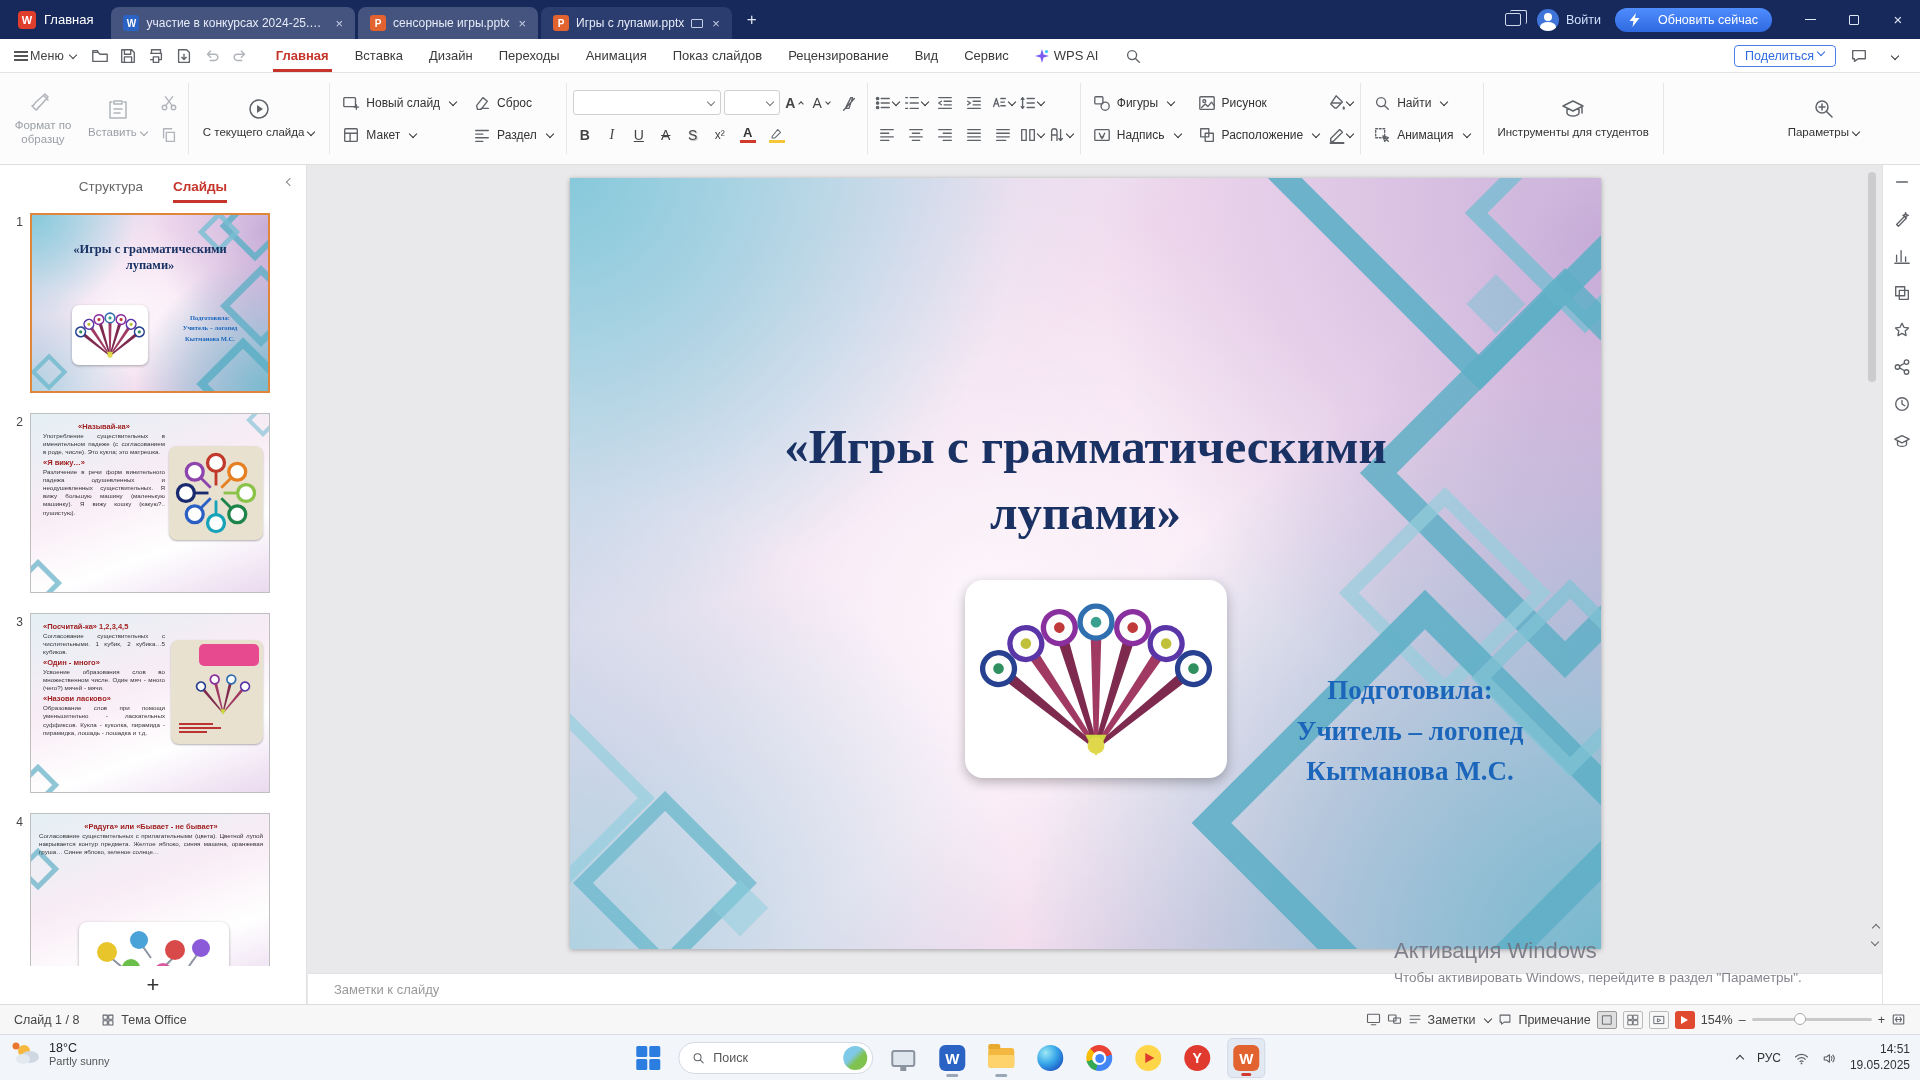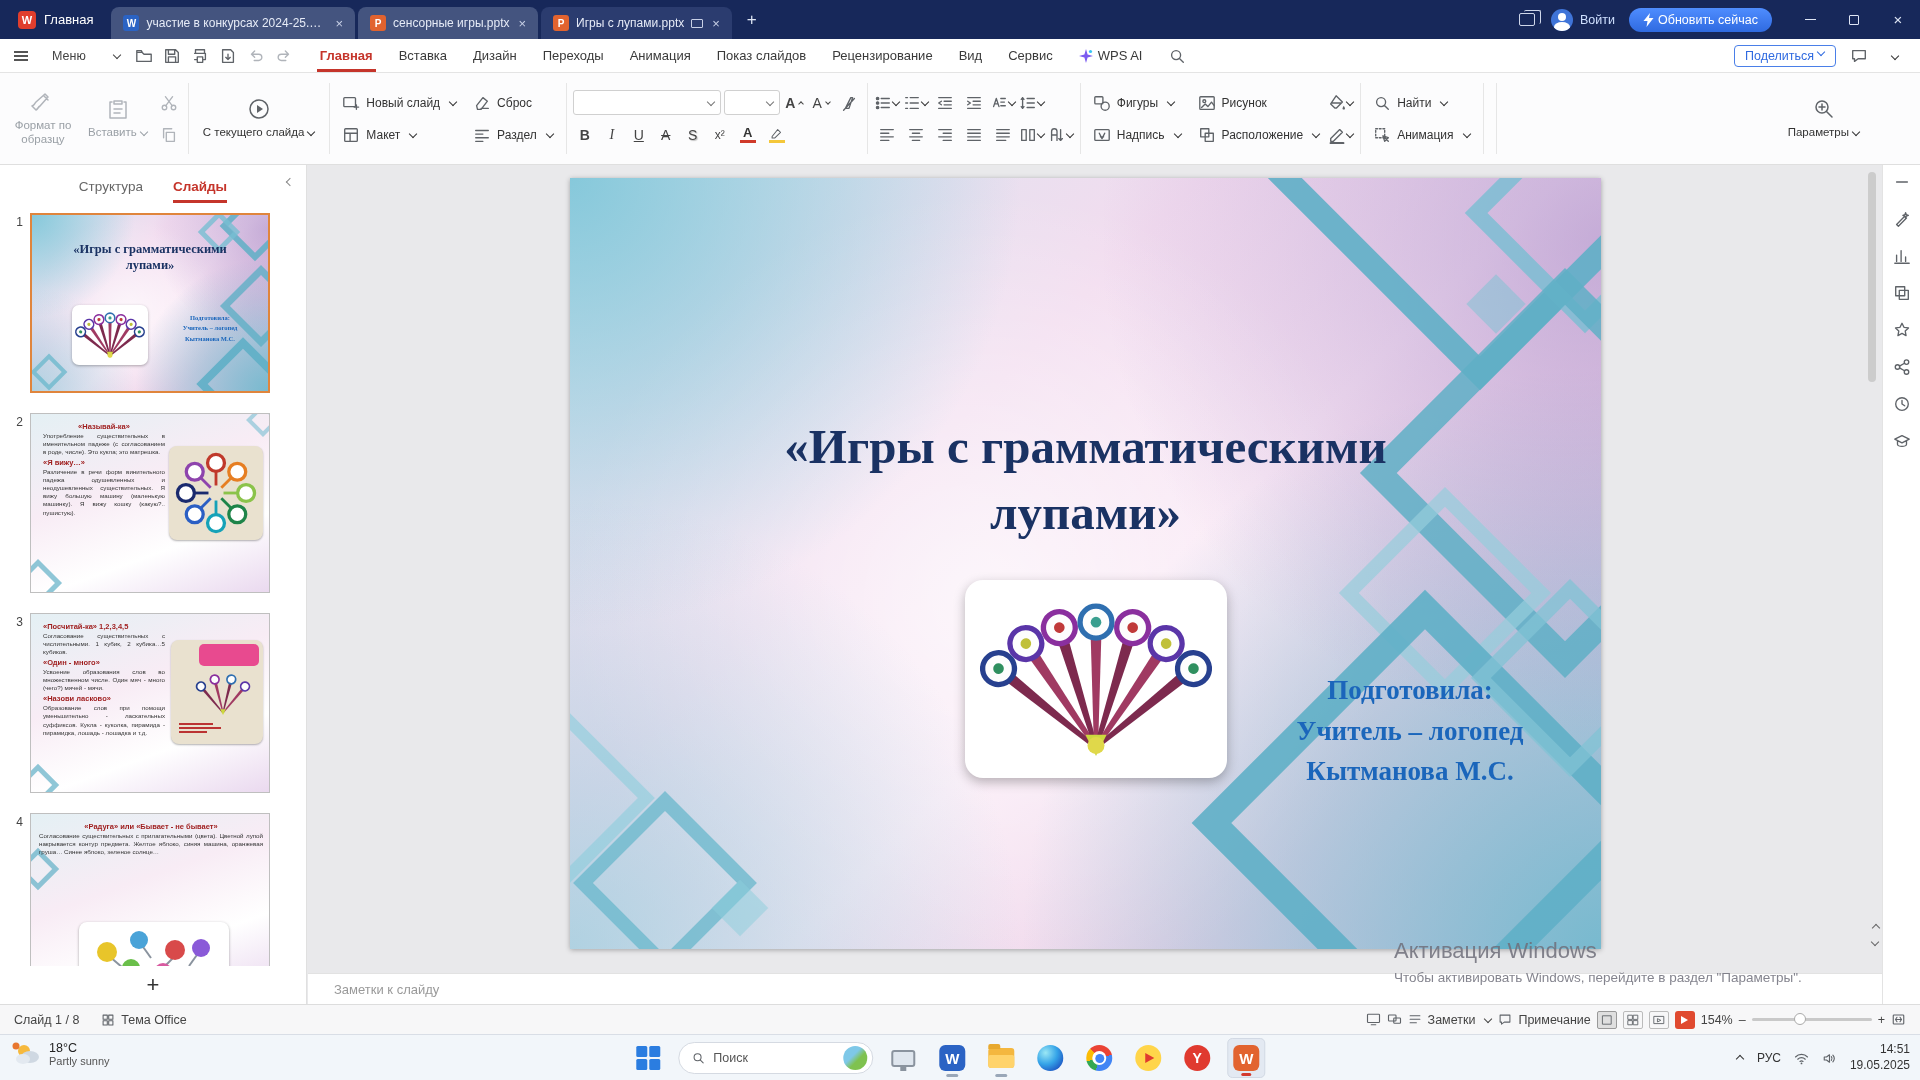--- a/index.html
+++ b/index.html
@@ -27,28 +27,28 @@
 .pin-ic{width:12px;height:9px;border:1.5px solid #c8d0e6;border-radius:1px}
 .newtab{align-self:center;width:26px;height:26px;display:flex;align-items:center;justify-content:center;font-size:17px;color:#dfe6f5;margin-left:4px}
 .tb-spacer{flex:1}
 .win-thumb{align-self:center;width:16px;height:13px;border:1.5px solid #cfd7ea;border-radius:2px;position:relative;margin-right:16px}
 .win-thumb:before{content:"";position:absolute;left:4px;top:-4px;width:16px;height:13px;border:1.5px solid #cfd7ea;border-radius:2px;border-bottom:none;border-left:none}
 .login{align-self:center;display:flex;align-items:center;gap:7px;margin-right:14px}
 .avatar{width:22px;height:22px;border-radius:50%;background:#3f74d8;position:relative;overflow:hidden}
 .avatar:before{content:"";position:absolute;left:7px;top:4px;width:8px;height:8px;border-radius:50%;background:#fff}
 .avatar:after{content:"";position:absolute;left:3px;top:13px;width:16px;height:10px;border-radius:50% 50% 0 0;background:#fff}
 .login-lbl{color:#cfe0ff;font-size:12.5px}
-.update-btn{align-self:center;display:flex;align-items:center;gap:4px;background:linear-gradient(#4f8dff,#2f6ae0);border-radius:14px;height:24px;padding:0 14px;font-size:12.5px;color:#fff;margin-right:16px}
+.update-btn{align-self:center;display:flex;align-items:center;gap:18px;background:linear-gradient(#4f8dff,#2f6ae0);border-radius:14px;height:24px;padding:0 14px;font-size:12.5px;color:#fff;margin-right:16px}
 .winctl{width:44px;display:flex;align-items:center;justify-content:center;color:#dfe6f5;font-size:15px}
 .winctl .maxbox{width:10px;height:10px;border:1.5px solid #dfe6f5;border-radius:1px}
 .winctl .minline{width:11px;height:0;border-top:1.5px solid #dfe6f5}
 
 
 .menubar{position:absolute;top:39px;left:0;right:0;height:34px;background:#fff;border-bottom:1px solid #e4e4e4;display:flex;align-items:center;z-index:40}
-.menu-btn{display:flex;align-items:center;gap:24px;padding:0 10px 0 14px;color:#444;font-size:12.5px}
+.menu-btn{display:flex;align-items:center;gap:2px;padding:0 10px 0 14px;color:#444;font-size:12.5px}
 .burger{width:14px;height:10px;border-top:2px solid #555;border-bottom:2px solid #555;position:relative}
 .burger:before{content:"";position:absolute;left:0;top:2.5px;width:14px;border-top:2px solid #555}
 .qbar{display:flex;align-items:center;gap:2px;margin-right:10px}
 .qbtn{width:26px;height:26px;display:flex;align-items:center;justify-content:center;border-radius:3px}
 .rtabs{display:flex;align-items:stretch;height:100%}
 .rtab{display:flex;align-items:center;padding:0 13px;font-size:13px;color:#3a3a3a;position:relative}
 .rtab.active{color:#c5352b;font-weight:bold}
 .rtab.active:after{content:"";position:absolute;left:10px;right:10px;bottom:0;height:3px;background:#c5352b}
 .rtab .ai-star{margin-right:5px}
 .mb-right{margin-left:auto;display:flex;align-items:center;gap:10px;margin-right:12px}
@@ -548,20 +548,26 @@
       <svg class="i" viewBox="0 0 20 20">
           <rect x="3" y="3" width="10" height="10" stroke-dasharray="2 2"></rect>
           <path d="M11 11l6 6 M13 17l-2-6 6 2z"></path>
         </svg>
       <span>Анимация</span>
         <span class="chv"></span>
     </div>
   </div>
   <div class="vdiv"></div>
 
+  <div class="rbig" style="min-width:160px">
+    <svg class="ib" viewBox="0 0 24 24">
+        <path d="M12 4 2 9l10 5 10-5z M6 11v5c0 1.5 3 3 6 3s6-1.5 6-3v-5 M21 10v6"></path>
+      </svg>
+    <span class="cap">Инструменты для студентов</span>
+  </div>
   <div class="vdiv"></div>
 
   <div class="rbig" style="margin-left:auto;margin-right:46px">
     <svg class="ib" viewBox="0 0 24 24">
         <circle cx="10" cy="10" r="6"></circle>
         <path d="M14.5 14.5 20 20 M10 7v6 M7 10h6"></path>
       </svg>
     <span class="cap">
         <span>Параметры</span>
         <span class="chv"></span>

